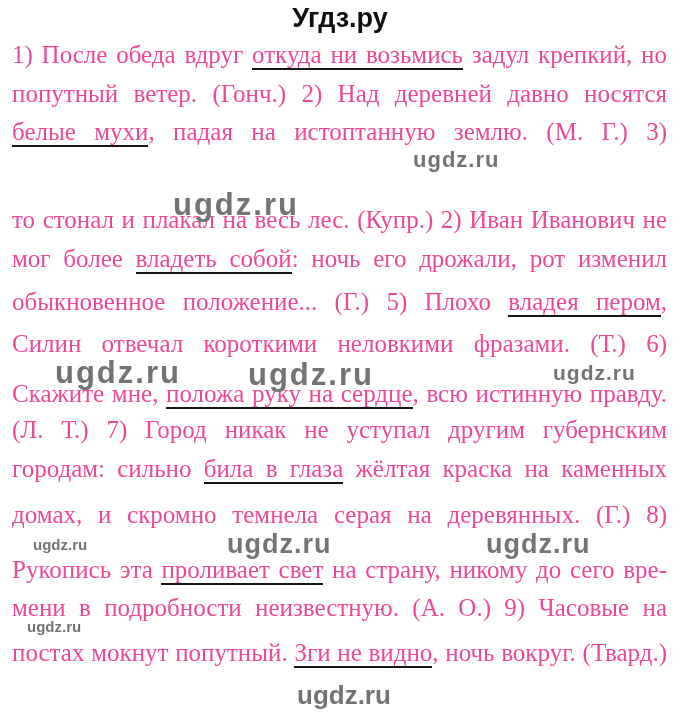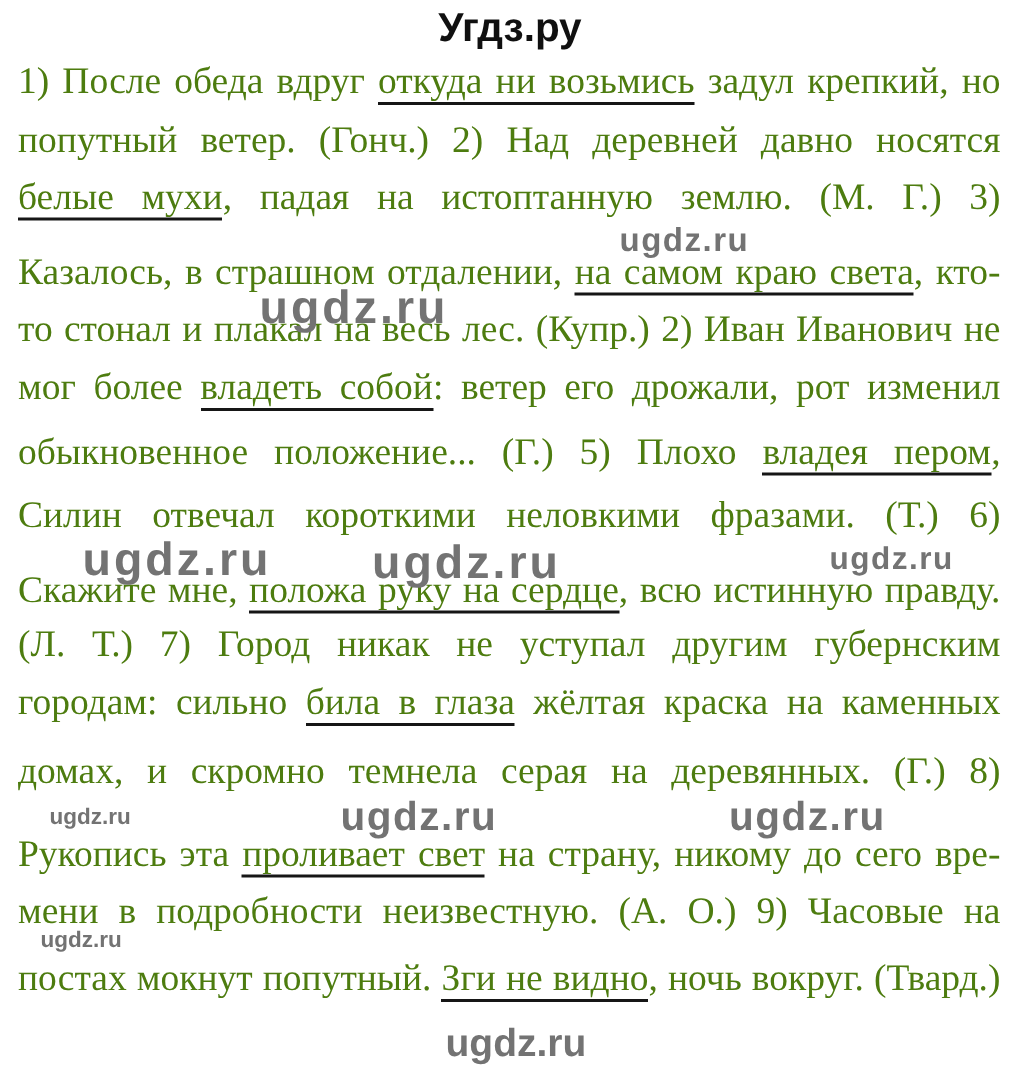--- a/index.html
+++ b/index.html
@@ -28,21 +28,21 @@
   .text-line{
     position:absolute;
     left:12px;width:655px;
     height:36px;overflow:hidden;
     text-align:justify;
     text-align-last:justify;
     -moz-text-align-last:justify;
     font-family:"Liberation Serif",serif;
     font-size:25px;
     line-height:34px;
-    color:#4d7c0f;
+    color:#ec4899;
     white-space:normal;
   }
   .u{
     border-bottom:2px solid #161616;
   }
   .wm{
     position:absolute;
     font-family:"Liberation Sans",sans-serif;
     font-weight:bold;
     line-height:1;
@@ -52,23 +52,22 @@
 </style>
 </head>
 <body>
 
 <div class="page">
   <div class="header-title">Угдз.ру</div>
   <div class="text-block">
       <div class="text-line" style="top: 38px;"><span>1) После обеда вдруг </span><span class="u">откуда ни возьмись</span><span> задул крепкий, но</span></div>
       <div class="text-line" style="top: 77px;"><span>попутный ветер. (Гонч.) 2) Над деревней давно носятся</span></div>
       <div class="text-line" style="top: 115px;"><span class="u">белые мухи</span><span>, падая на истоптанную землю. (М. Г.) 3)</span></div>
-      <div class="text-line" style="top: 165px;"><span>Казалось, в страшном отдалении, </span><span class="u">на самом краю света</span><span>, кто-</span></div>
       <div class="text-line" style="top: 203px;"><span>то стонал и плакал на весь лес. (Купр.) 2) Иван Иванович не</span></div>
-      <div class="text-line" style="top: 242px;"><span>мог более </span><span class="u">владеть собой</span><span>: ветер его дрожали, рот изменил</span></div>
+      <div class="text-line" style="top: 242px;"><span>мог более </span><span class="u">владеть собой</span><span>: ночь его дрожали, рот изменил</span></div>
       <div class="text-line" style="top: 285px;"><span>обыкновенное положение... (Г.) 5) Плохо </span><span class="u">владея пером</span><span>,</span></div>
       <div class="text-line" style="top: 327px;"><span>Силин отвечал короткими неловкими фразами. (Т.) 6)</span></div>
       <div class="text-line" style="top: 377px;"><span>Скажите мне, </span><span class="u">положа руку на сердце</span><span>, всю истинную правду.</span></div>
       <div class="text-line" style="top: 413px;"><span>(Л. Т.) 7) Город никак не уступал другим губернским</span></div>
       <div class="text-line" style="top: 452px; font-family: Liberation Serif, serif;"><span>городам: сильно </span><span class="u">била в глаза</span><span> жёлтая краска на каменных</span></div>
       <div class="text-line" style="top: 498px;"><span>домах, и скромно темнела серая на деревянных. (Г.) 8)</span></div>
       <div class="text-line" style="top: 553px;"><span>Рукопись эта </span><span class="u">проливает свет</span><span> на страну, никому до сего вре-</span></div>
       <div class="text-line" style="top: 591px;"><span>мени в подробности неизвестную. (А. О.) 9) Часовые на</span></div>
       <div class="text-line" style="top: 636px;"><span>постах мокнут попутный. </span><span class="u">Зги не видно</span><span>, ночь вокруг. (Твард.)</span></div>
     </div>

